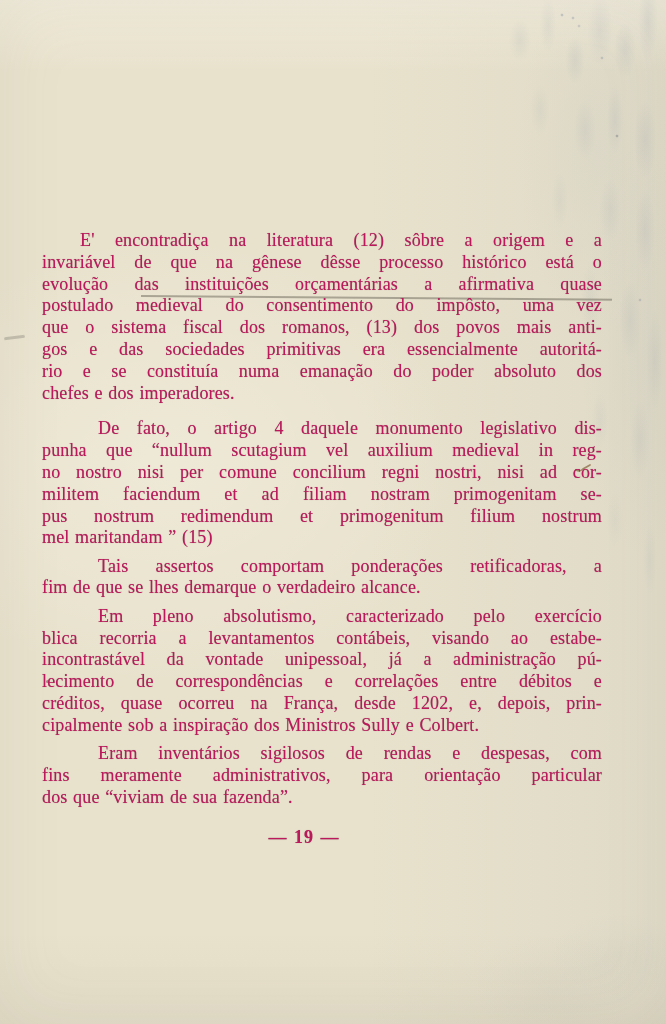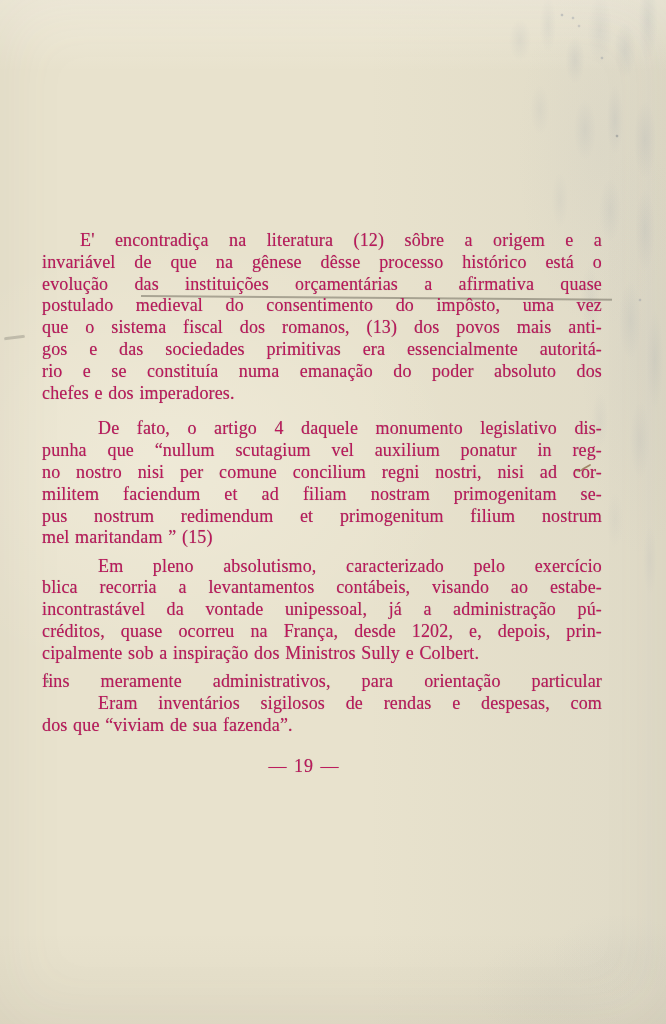--- a/index.html
+++ b/index.html
@@ -78,20 +78,21 @@
   }
   .para { margin: 0 0 6.5px 0; }
   .para.p1 { margin-bottom: 14px; }
   .ln { display: block; text-align: justify; text-align-last: justify; }
   .ln.last { text-align-last: left; }
   .ln.fl { text-indent: 56px; }
   .para.p1 .ln.fl { text-indent: 38px; }
   .pageno {
     margin-top: 19px; text-align: center; transform: translateX(-18px);
     letter-spacing: 1px;
+    font-weight: bold;
   }
 </style>
 </head>
 <body>
 
 <div class="page">
   <div class="stains"></div>
   <div class="pencil-dash"></div>
   <div class="strike"></div>
   <div class="ink-tick">
@@ -110,37 +111,42 @@
       <span class="ln">postulado medieval do consentimento do impôsto, uma vez</span>
       <span class="ln">que o sistema fiscal dos romanos, (13) dos povos mais anti-</span>
       <span class="ln">gos e das sociedades primitivas era essencialmente autoritá-</span>
       <span class="ln">rio e se constituía numa emanação do poder absoluto dos</span>
       <span class="ln last">chefes e dos imperadores.</span>
     </p>
 
 
     <p class="para">
       <span class="ln fl">De fato, o artigo 4 daquele monumento legislativo dis-</span>
-      <span class="ln">punha que “nullum scutagium vel auxilium ponatur in reg-</span>
+      <span class="ln">punha que “nullum scutagium vel auxilium medieval in reg-</span>
       <span class="ln">no nostro nisi per comune concilium regni nostri, nisi ad cor-</span>
       <span class="ln">militem faciendum et ad filiam nostram primogenitam se-</span>
       <span class="ln">pus nostrum redimendum et primogenitum filium nostrum</span>
       <span class="ln last">mel maritandam ” (15)</span>
     </p>
 
+    <p class="para">
+      <span class="ln fl">Tais assertos comportam ponderações retificadoras, a</span>
+      <span class="ln last">fim de que se lhes demarque o verdadeiro alcance.</span>
+    </p>
 
     <p class="para">
       <span class="ln fl">Em pleno absolutismo, caracterizado pelo exercício</span>
       <span class="ln">blica recorria a levantamentos contábeis, visando ao estabe-</span>
       <span class="ln">incontrastável da vontade unipessoal, já a administração pú-</span>
+      <span class="ln">lecimento de correspondências e correlações entre débitos e</span>
       <span class="ln">créditos, quase ocorreu na França, desde 1202, e, depois, prin-</span>
       <span class="ln last">cipalmente sob a inspiração dos Ministros Sully e Colbert.</span>
     </p>
 
     <p class="para">
+      <span class="ln fl">Eram inventários sigilosos de rendas e despesas, com</span>
       <span class="ln">fins meramente administrativos, para orientação particular</span>
-      <span class="ln fl">Eram inventários sigilosos de rendas e despesas, com</span>
       <span class="ln last">dos que “viviam de sua fazenda”.</span>
     </p>
 
     <div class="pageno">— 19 —</div>
   </div>
 </div>
 
 </body></html>

